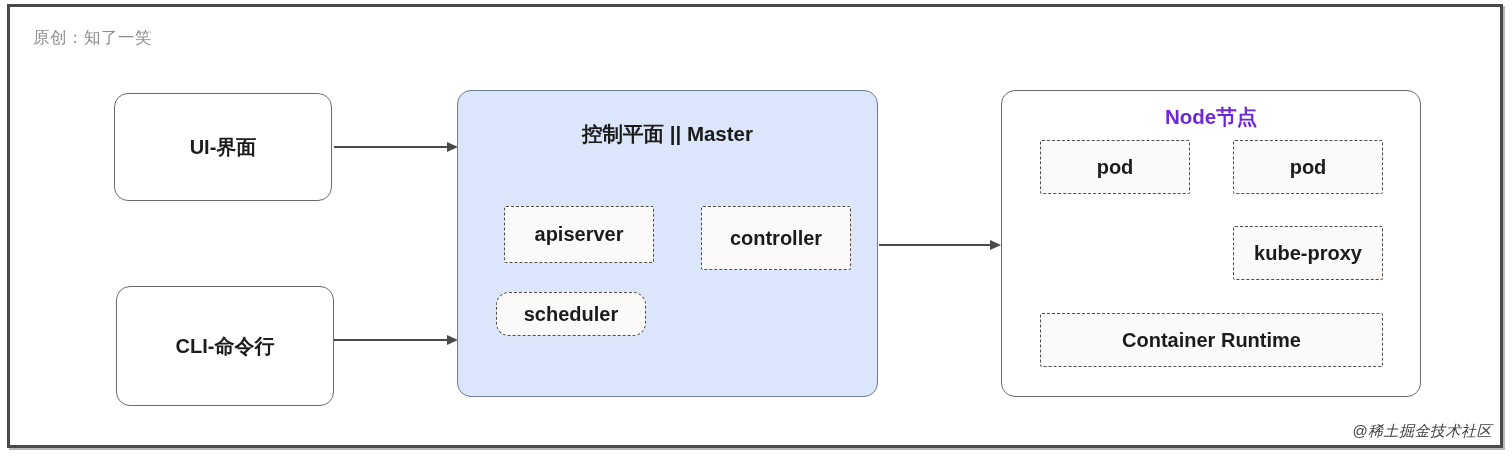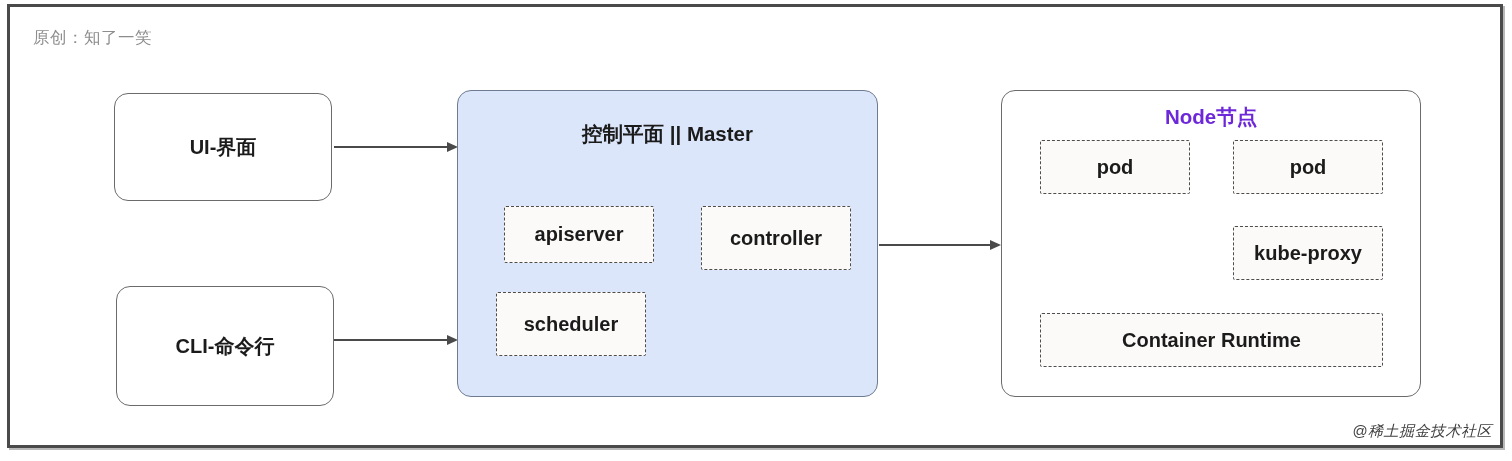--- a/index.html
+++ b/index.html
@@ -95,21 +95,21 @@
     left: 0;
     top: 29px;
     width: 100%;
     text-align: center;
     font-size: 20.5px;
     font-weight: bold;
     color: #1b1b1b;
   }
   #apiserver-box  { left: 486px; top: 199px; width: 150px; height: 57px; margin-left: 8px; }
   #controller-box { left: 679px; top: 199px; width: 150px; height: 64px; margin-left: 12px; }
-  #scheduler-box  { left: 486px; top: 285px; width: 150px; height: 64px; }
+  #scheduler-box  { left: 486px; top: 285px; width: 150px; height: 44px; border-radius: 13px; }
   #etcd-box       { left: 679px; top: 285px; width: 150px; height: 64px; }
   #apiserver-box .box-label,
   #controller-box .box-label,
   #scheduler-box .box-label,
   #etcd-box .box-label { font-size: 20px; }
 
   
   #node-box { left: 991px; top: 83px; width: 420px; height: 307px; display: block; }
   #node-title {
     position: absolute;

